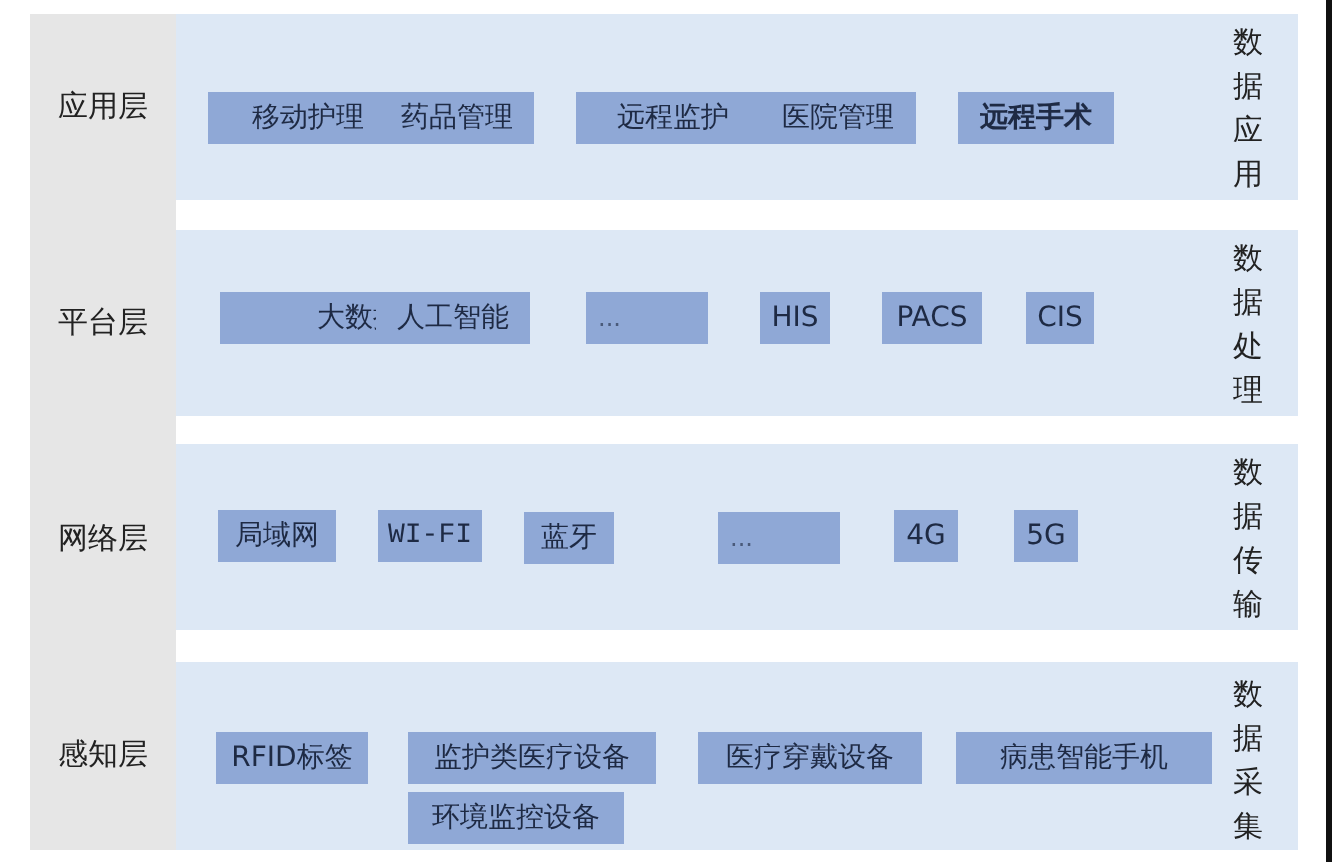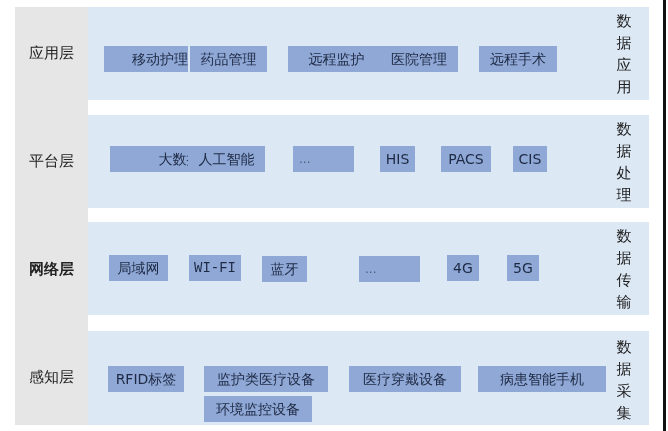--- a/index.html
+++ b/index.html
@@ -13,25 +13,25 @@
   .side{position:absolute;left:612px;width:24px;font-size:15px;color:#222;text-align:center;line-height:22px;}
 </style>
 </head>
 <body>
 
 <div class="leftcol"></div>
 <div class="edge"></div>
 
 <div class="layer" style="top:7px;height:93px;"></div>
 <div class="layer-label" style="top:44px;">应用层</div>
-<div class="chip" style="left:104px;top:46px;width:84px;text-align:right;">移动护理</div>
+<div class="chip" style="left:104px;top:46px;width:100px;">移动护理</div>
 <div class="chip" style="left:190px;top:46px;width:77px;">药品管理</div>
 <div class="chip" style="left:288px;top:46px;width:97px;">远程监护</div>
 <div class="chip" style="left:380px;top:46px;width:78px;">医院管理</div>
-<div class="chip" style="left:479px;top:46px;width:78px;">远程手术</div>
+<div class="chip" style="left:479px;top:46px;width:78px;font-weight:bold;">远程手术</div>
 <div class="side" style="top:10px;">
   <div>数</div>
   <div>据</div>
   <div>应</div>
   <div>用</div>
 </div>
 
 <div class="layer" style="top:115px;height:93px;"></div>
 <div class="layer-label" style="top:152px;">平台层</div>
 <div class="chip" style="left:110px;top:146px;width:59px;padding-left:40px;">大数据</div>
@@ -41,21 +41,21 @@
 <div class="chip" style="left:441px;top:146px;width:50px;">PACS</div>
 <div class="chip" style="left:513px;top:146px;width:34px;">CIS</div>
 <div class="side" style="top:118px;">
   <div>数</div>
   <div>据</div>
   <div>处</div>
   <div>理</div>
 </div>
 
 <div class="layer" style="top:222px;height:93px;"></div>
-<div class="layer-label" style="top:260px;font-weight:bold;">网络层</div>
+<div class="layer-label" style="top:260px;">网络层</div>
 <div class="chip" style="left:109px;top:255px;width:59px;">局域网</div>
 <div class="chip" style="left:189px;top:255px;width:52px;font-family:Liberation Mono, monospace;">WI-FI</div>
 <div class="chip" style="left:262px;top:256px;width:45px;">蓝牙</div>
 <div class="chip dots" style="left:359px;top:256px;width:61px;text-align:left;padding-left:6px;box-sizing:border-box;">...</div>
 <div class="chip" style="left:447px;top:255px;width:32px;">4G</div>
 <div class="chip" style="left:507px;top:255px;width:32px;">5G</div>
 <div class="side" style="top:225px;">
   <div>数</div>
   <div>据</div>
   <div>传</div>

